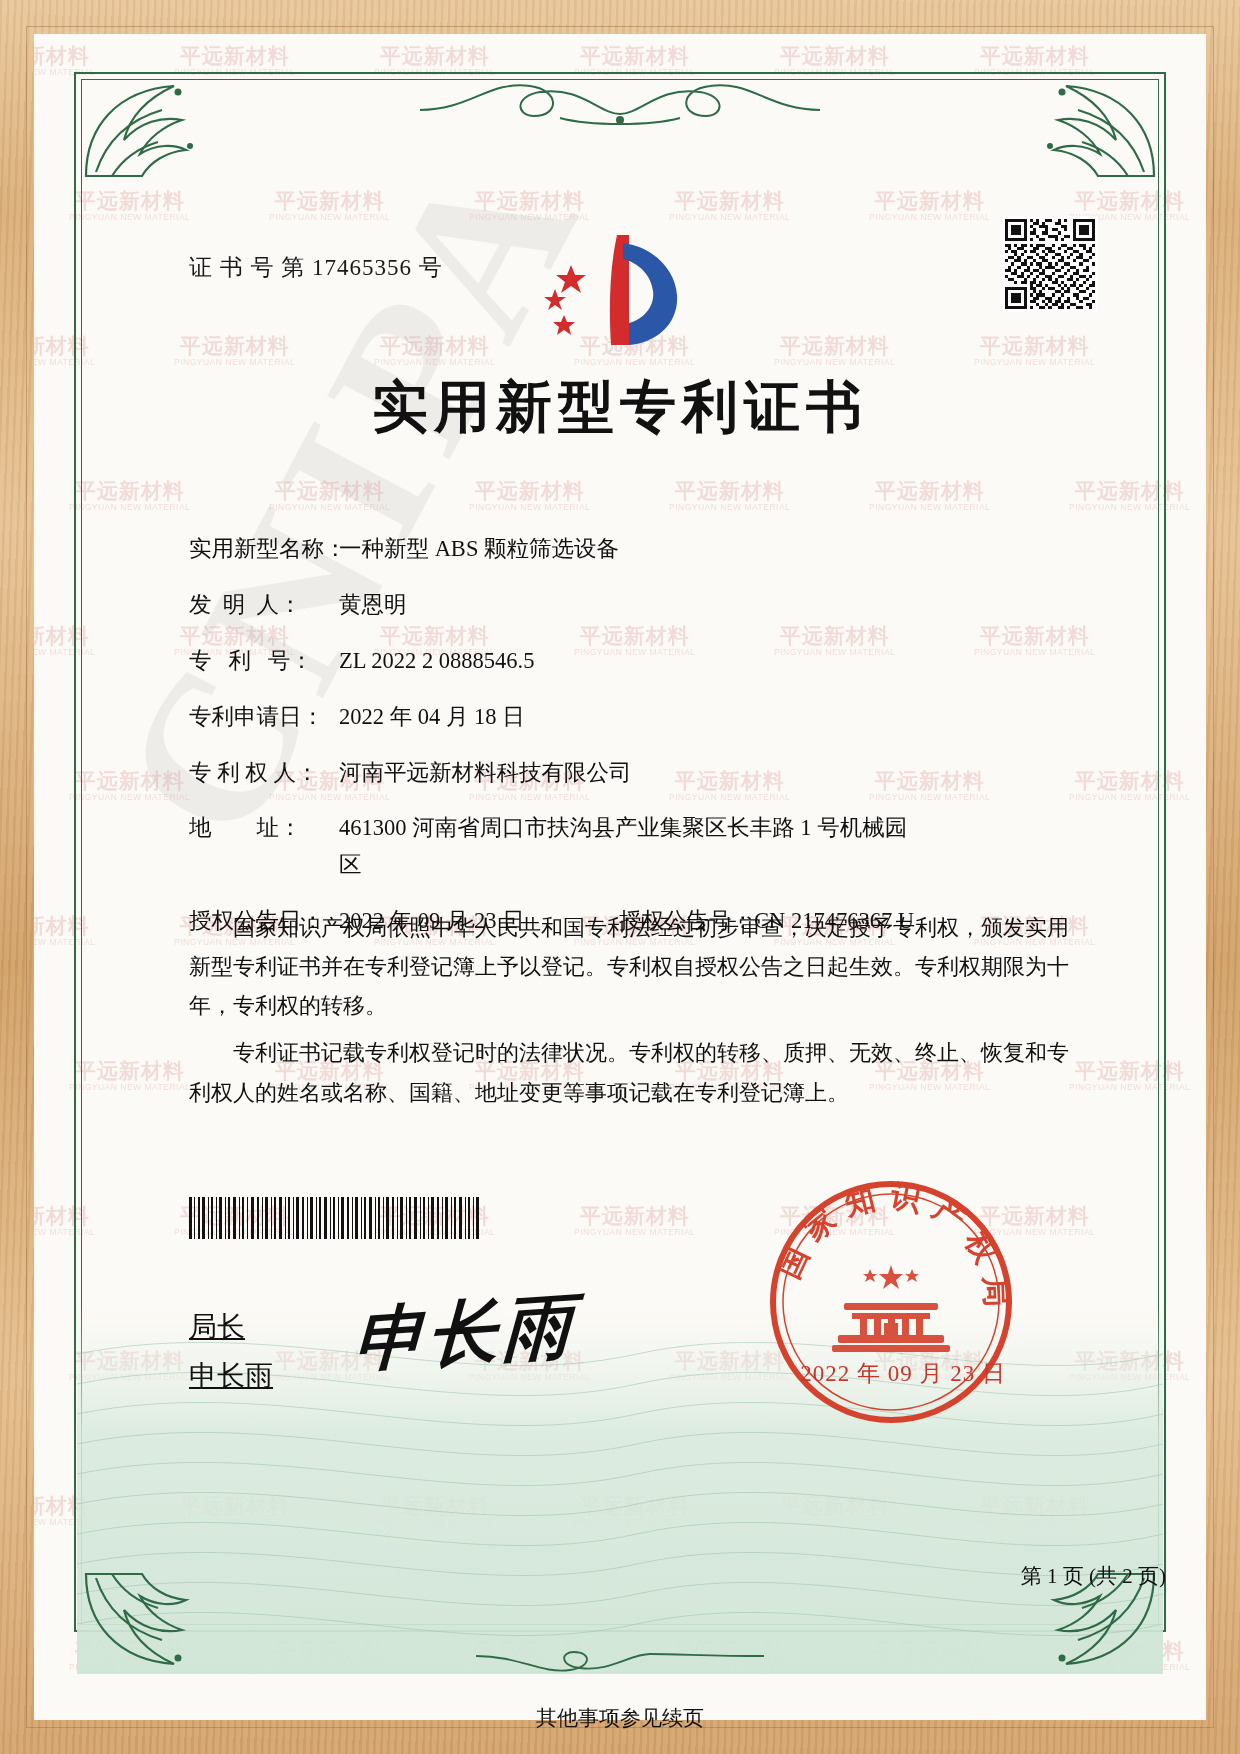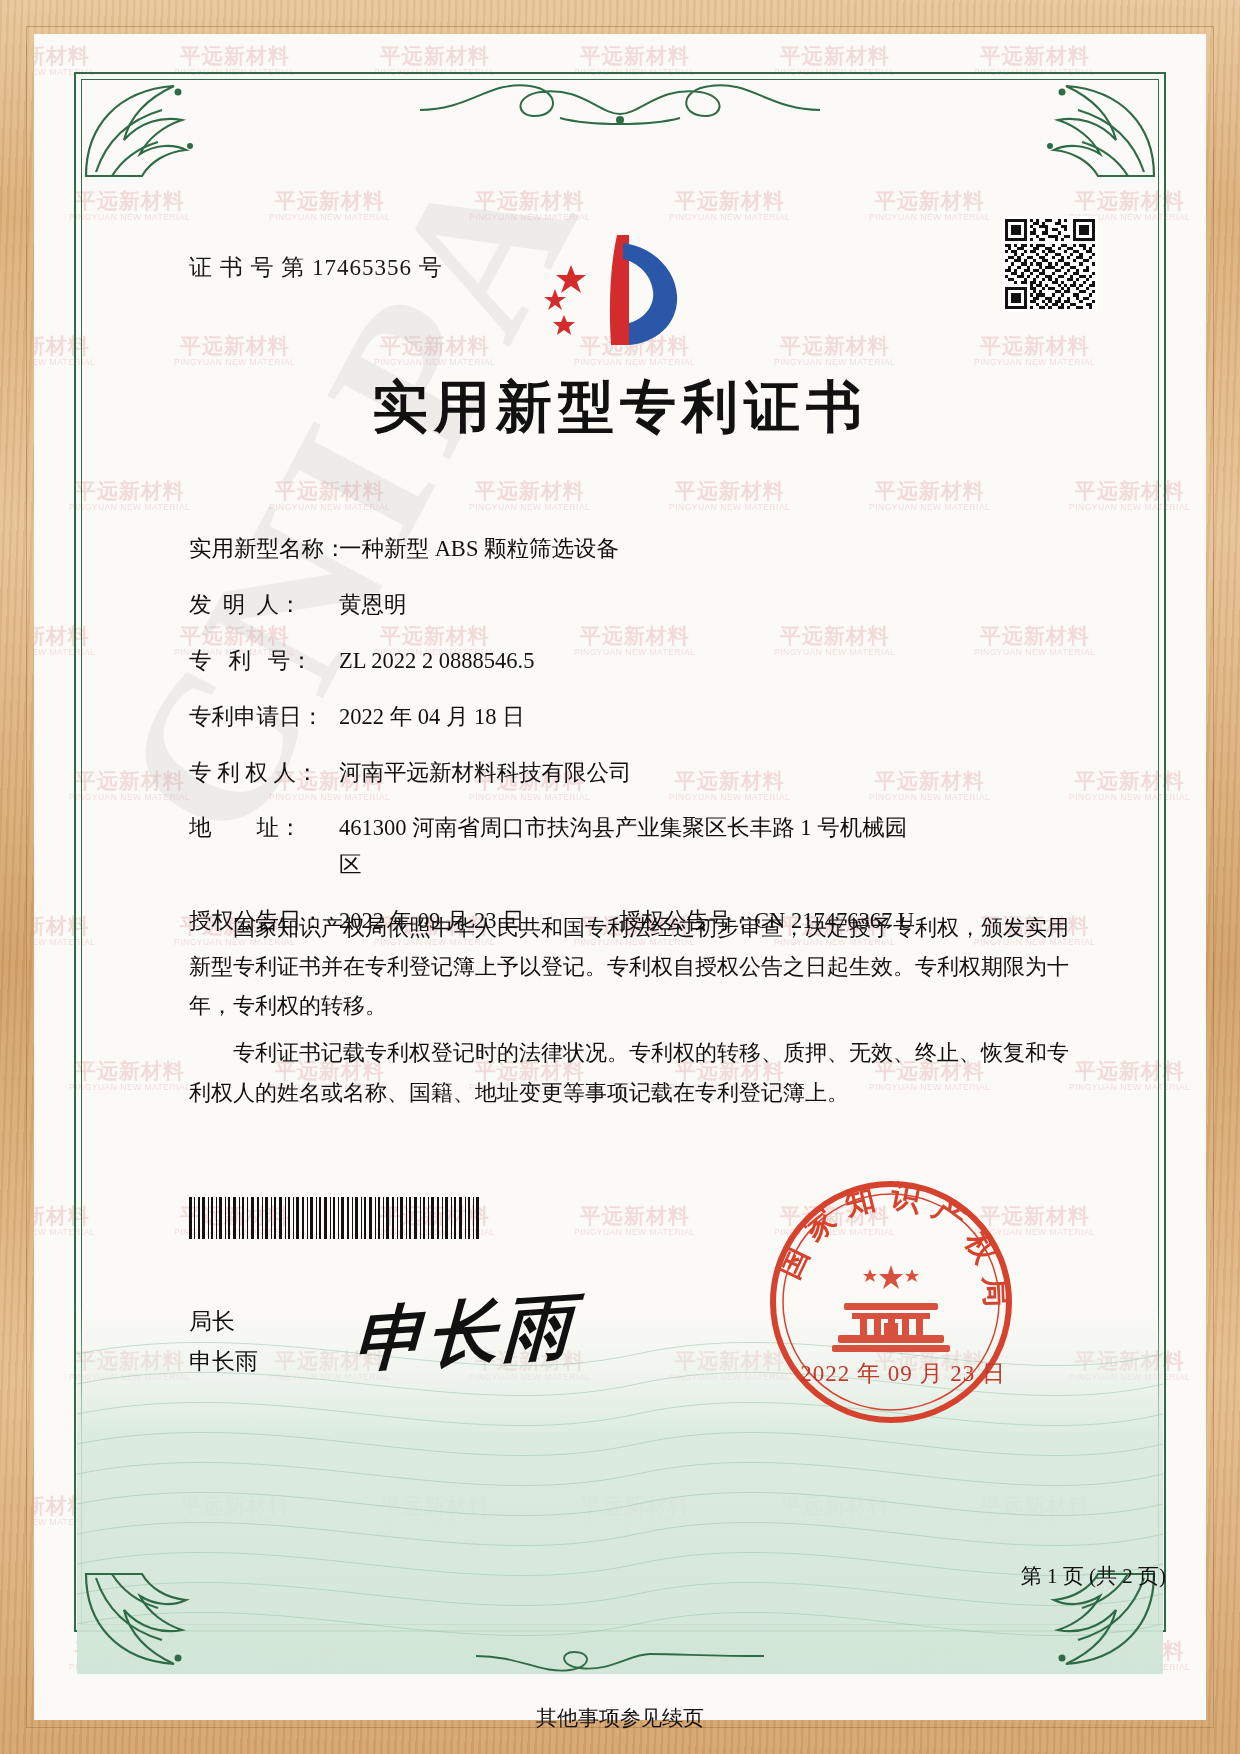--- a/index.html
+++ b/index.html
@@ -213,23 +213,24 @@
     position: absolute;
     left: 115px; top: 1125px;
     width: 330px; height: 42px;
     z-index: 5;
   }
 
   .sig-block {
     position: absolute;
     left: 115px; top: 1230px;
     z-index: 5;
-    font-size: 23px;
+    font-size: 28px;
     color: #111;
     line-height: 1.75;
+    text-decoration: underline;
   }
   .sig-script {
     position: absolute;
     left: 280px; top: 1215px;
     z-index: 6;
     font-size: 70px;
     color: #111;
     font-family: "Liberation Serif", serif;
     font-style: italic;
     font-weight: bold;

